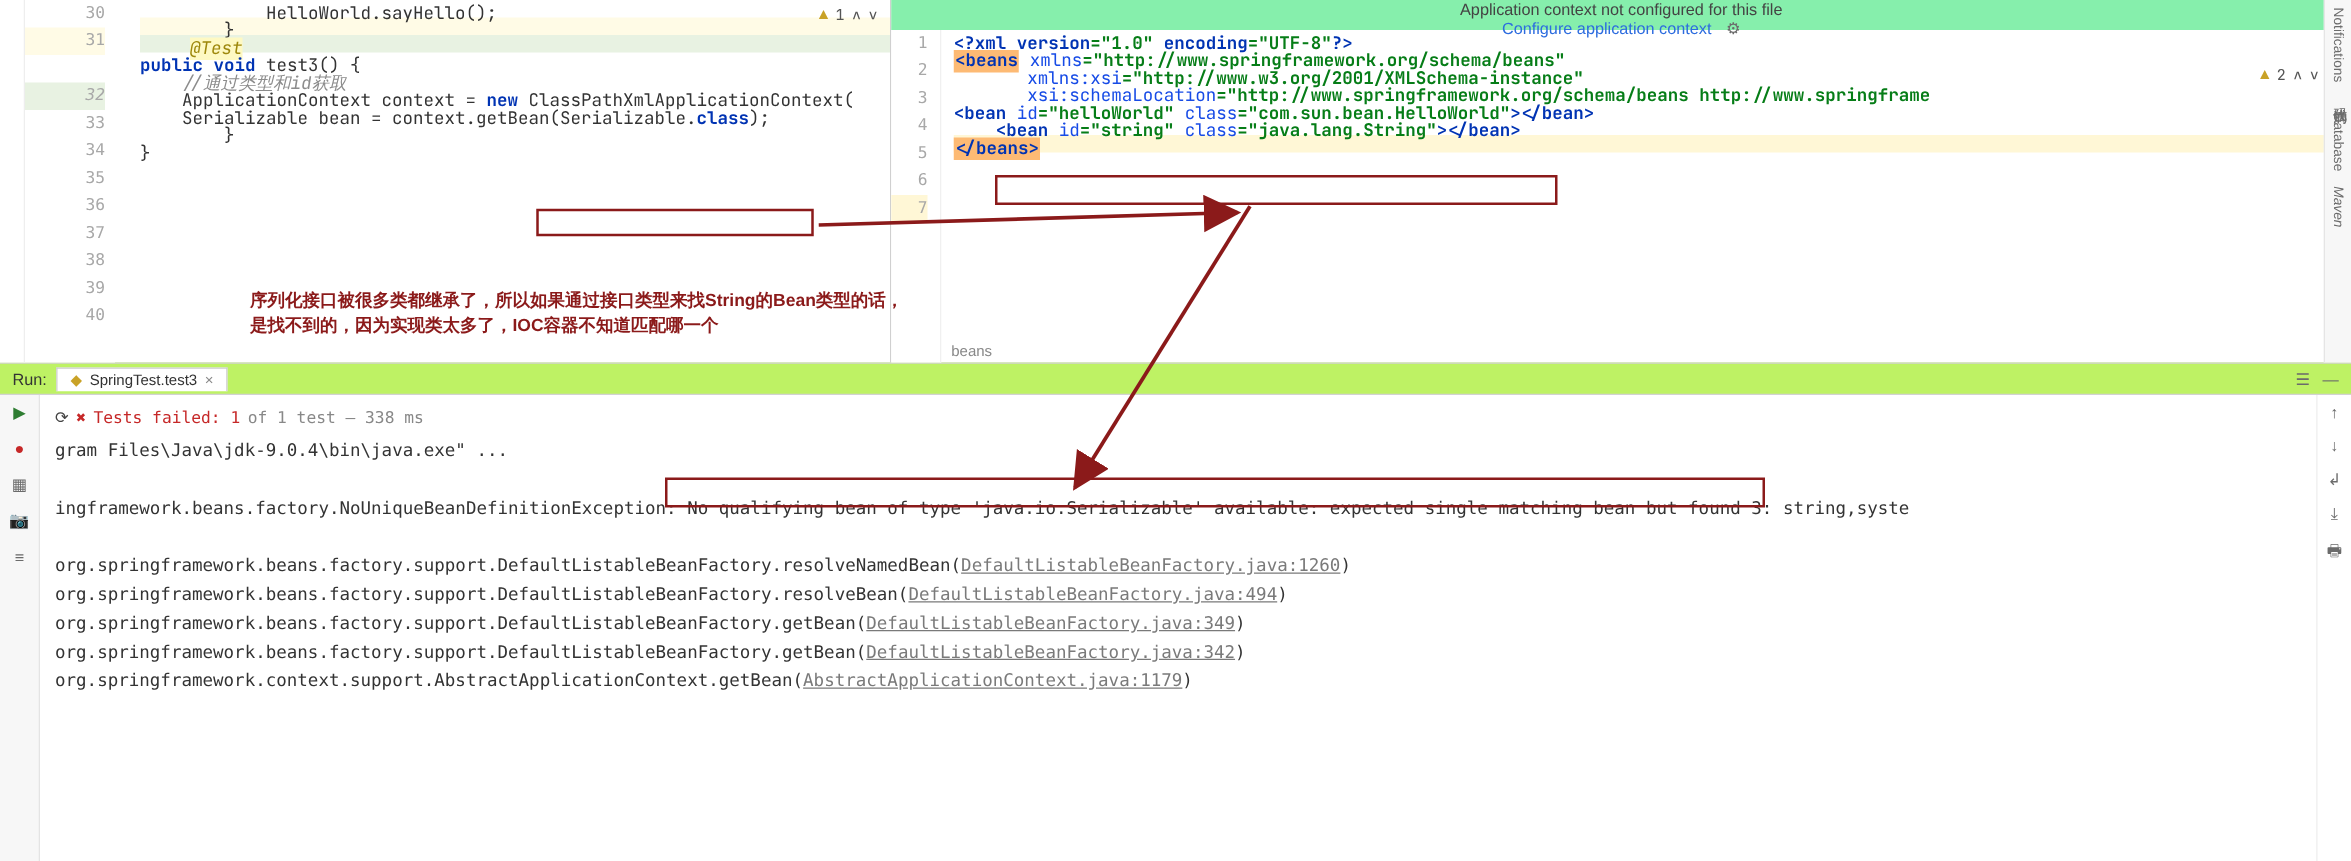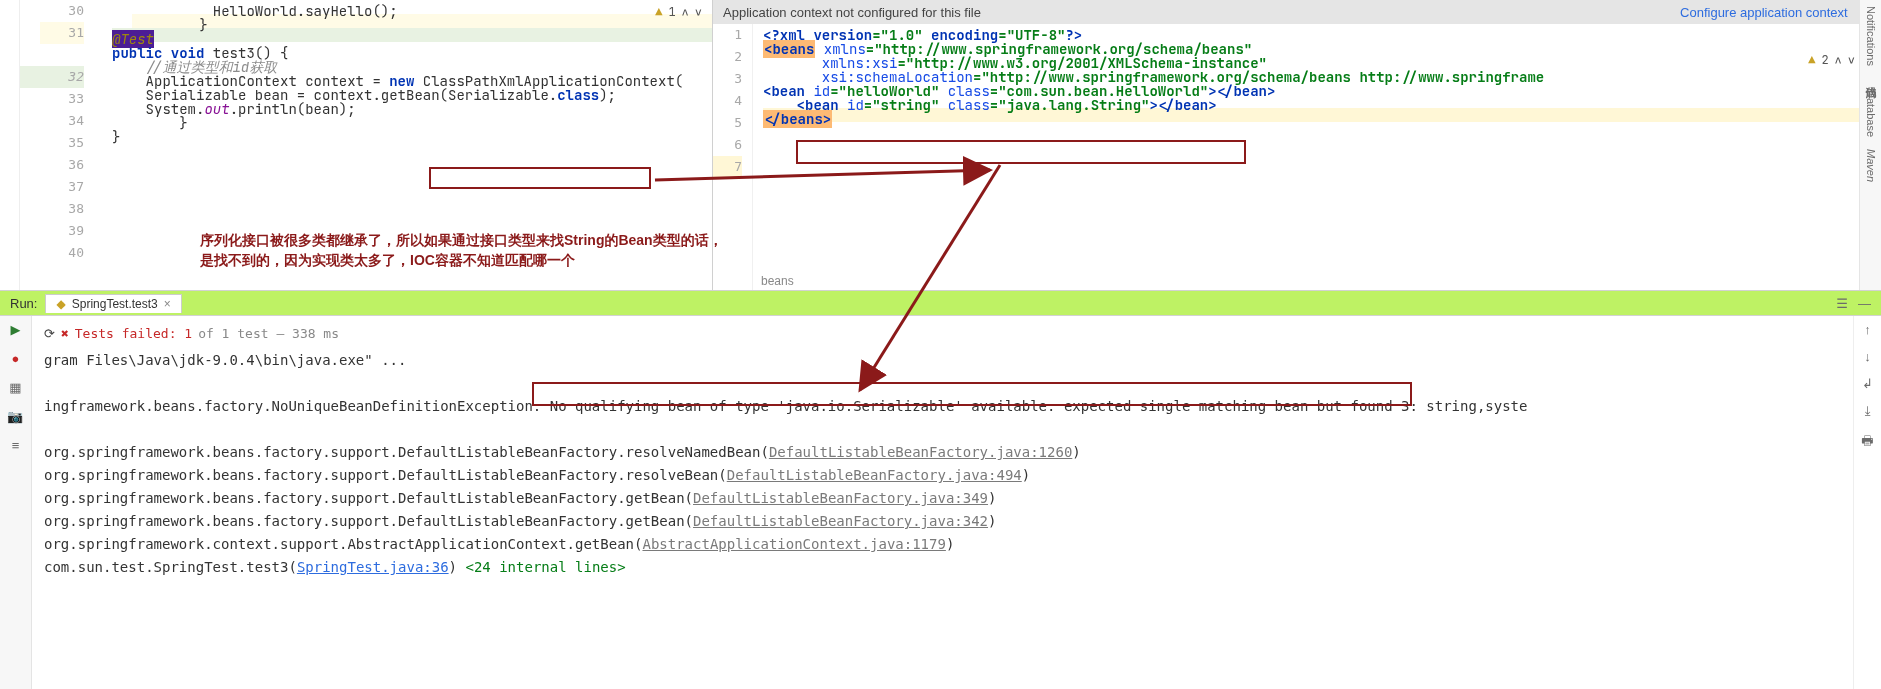--- a/index.html
+++ b/index.html
@@ -24,37 +24,37 @@
   .gutter { width:72px; background:#fff; text-align:right; color:#a8a8a8;
             padding-right:8px; user-select:none; font-family:Consolas,monospace;font-size:13px;}
   .gutter .ln{ height:22px; line-height:22px; }
   .gutter-r { width:40px; background:#fff; text-align:right; color:#a8a8a8;padding-right:10px;font-family:Consolas,monospace;font-size:13px;border-right:1px solid #f0f0f0;}
   .gutter-r .ln{height:22px;line-height:22px;}
 
   .code { flex:1; padding-left: 20px; position:relative; }
   .code .line{ height:14px; line-height:22px; white-space:pre; }
 
   .kw{color:#0033b3;font-weight:600;}
-  .ann{color:#9e880d;background:#4c1d95;}
+  .ann{color:#9e880d;background:#fef9c3;margin-left:40px;}
   .cm{color:#8c8c8c;font-style:italic;}
   .str{color:#067d17;font-weight:600;}
   .staticf{color:#871094;font-style:italic;}
   .tag{color:#0033b3;font-weight:600;}
   .tag-bg{background:#fdba74;padding:0 1px;}
   .attr{color:#174be6;}
   .usages{color:#a0a0a0;font-size:11px;}
 
-  .row31{background:#fffbe6;margin-left:20px;}
+  .row31{background:#fffbe6;}
   .hl-test{background:#e8f2e2;font-style:italic;}
   .hl-end{background:#fff7d6;}
 
   .left-status{position:absolute;top:4px;right:10px;display:flex;gap:6px;align-items:center;font-size:12px;color:#555;}
   .left-status .warn{color:#c9a227;}
 
-  .right-banner{background:#e5e5e5;height:24px;display:flex;align-items:center;justify-content:space-between;padding:0 10px;font-size:13px;color:#444;}
+  .right-banner{background:#86efac;height:24px;display:flex;align-items:center;justify-content:space-between;padding:0 10px;font-size:13px;color:#444;flex-direction:column;}
   .right-banner a{color:#2d6cdf;text-decoration:none;}
   .right-banner .gear{color:#6b6b6b;margin-left:8px;}
 
   .right-main{flex:1;display:flex;position:relative;}
   .right-status{position:absolute;top:28px;right:26px;display:flex;gap:6px;align-items:center;font-size:12px;color:#555;}
   .right-status .warn{color:#c9a227;}
 
   .crumb{position:absolute;bottom:2px;left:48px;color:#888;font-size:12px;}
 
   .redbox{border:2px solid #8b1a1a;position:absolute;pointer-events:none;}
@@ -121,21 +121,20 @@
         <span>∧</span>
         <span>∨</span>
       </div>
       <div class="line"><span>            HelloWorld.sayHello();</span></div>
       <div class="line row31"><span>        }</span></div>
       <div class="line hl-test"><span class="ann">@Test</span></div>
       <div class="line"><span class="kw">public</span><span class="kw"> void</span><span> test3() {</span></div>
       <div class="line">    <span class="cm">//通过类型和id获取</span></div>
       <div class="line">    <span>ApplicationContext context = </span><span class="kw">new</span><span> ClassPathXmlApplicationContext(</span></div>
       <div class="line">    <span>Serializable bean = context.getBean(Serializable.</span><span class="kw">class</span><span>);</span></div>
-      <div class="line">    <span>System.</span><span class="staticf">out</span><span>.println(bean);</span></div>
       <div class="line"><span>        }</span></div>
       <div class="line"><span>}</span></div>
       <div class="line"></div>
     </div>
   </div>
 
   <div class="editor-right">
     <div class="right-banner">
       <span>Application context not configured for this file</span>
       <span>
@@ -221,21 +220,20 @@
     <div class="cons">
       <div class="ln"><span>gram Files\Java\jdk-9.0.4\bin\java.exe" ...</span></div>
       <div class="ln"></div>
       <div class="ln"><span>ingframework.beans.factory.NoUniqueBeanDefinitionException:</span><span id="excmsg"> No qualifying bean of type 'java.io.Serializable' available: expected single matching bean but found 3: </span><span>string,syste</span></div>
       <div class="ln"></div>
       <div class="ln"><span>org.springframework.beans.factory.support.DefaultListableBeanFactory.resolveNamedBean(</span><span class="link">DefaultListableBeanFactory.java:1260</span><span>)</span></div>
       <div class="ln"><span>org.springframework.beans.factory.support.DefaultListableBeanFactory.resolveBean(</span><span class="link">DefaultListableBeanFactory.java:494</span><span>)</span></div>
       <div class="ln"><span>org.springframework.beans.factory.support.DefaultListableBeanFactory.getBean(</span><span class="link">DefaultListableBeanFactory.java:349</span><span>)</span></div>
       <div class="ln"><span>org.springframework.beans.factory.support.DefaultListableBeanFactory.getBean(</span><span class="link">DefaultListableBeanFactory.java:342</span><span>)</span></div>
       <div class="ln"><span>org.springframework.context.support.AbstractApplicationContext.getBean(</span><span class="link">AbstractApplicationContext.java:1179</span><span>)</span></div>
-      <div class="ln"><span>com.sun.test.SpringTest.test3(</span><span class="klink">SpringTest.java:36</span><span>) </span><span class="intl">&lt;24 internal lines&gt;</span></div>
     </div>
 
     <div class="redbox" style="left:500px;top:66px;width:880px;height:24px;"></div>
   </div>
 
   <div class="run-right-tb">
     <span>↑</span>
     <span>↓</span>
     <span>↲</span>
     <span>⤓</span>

